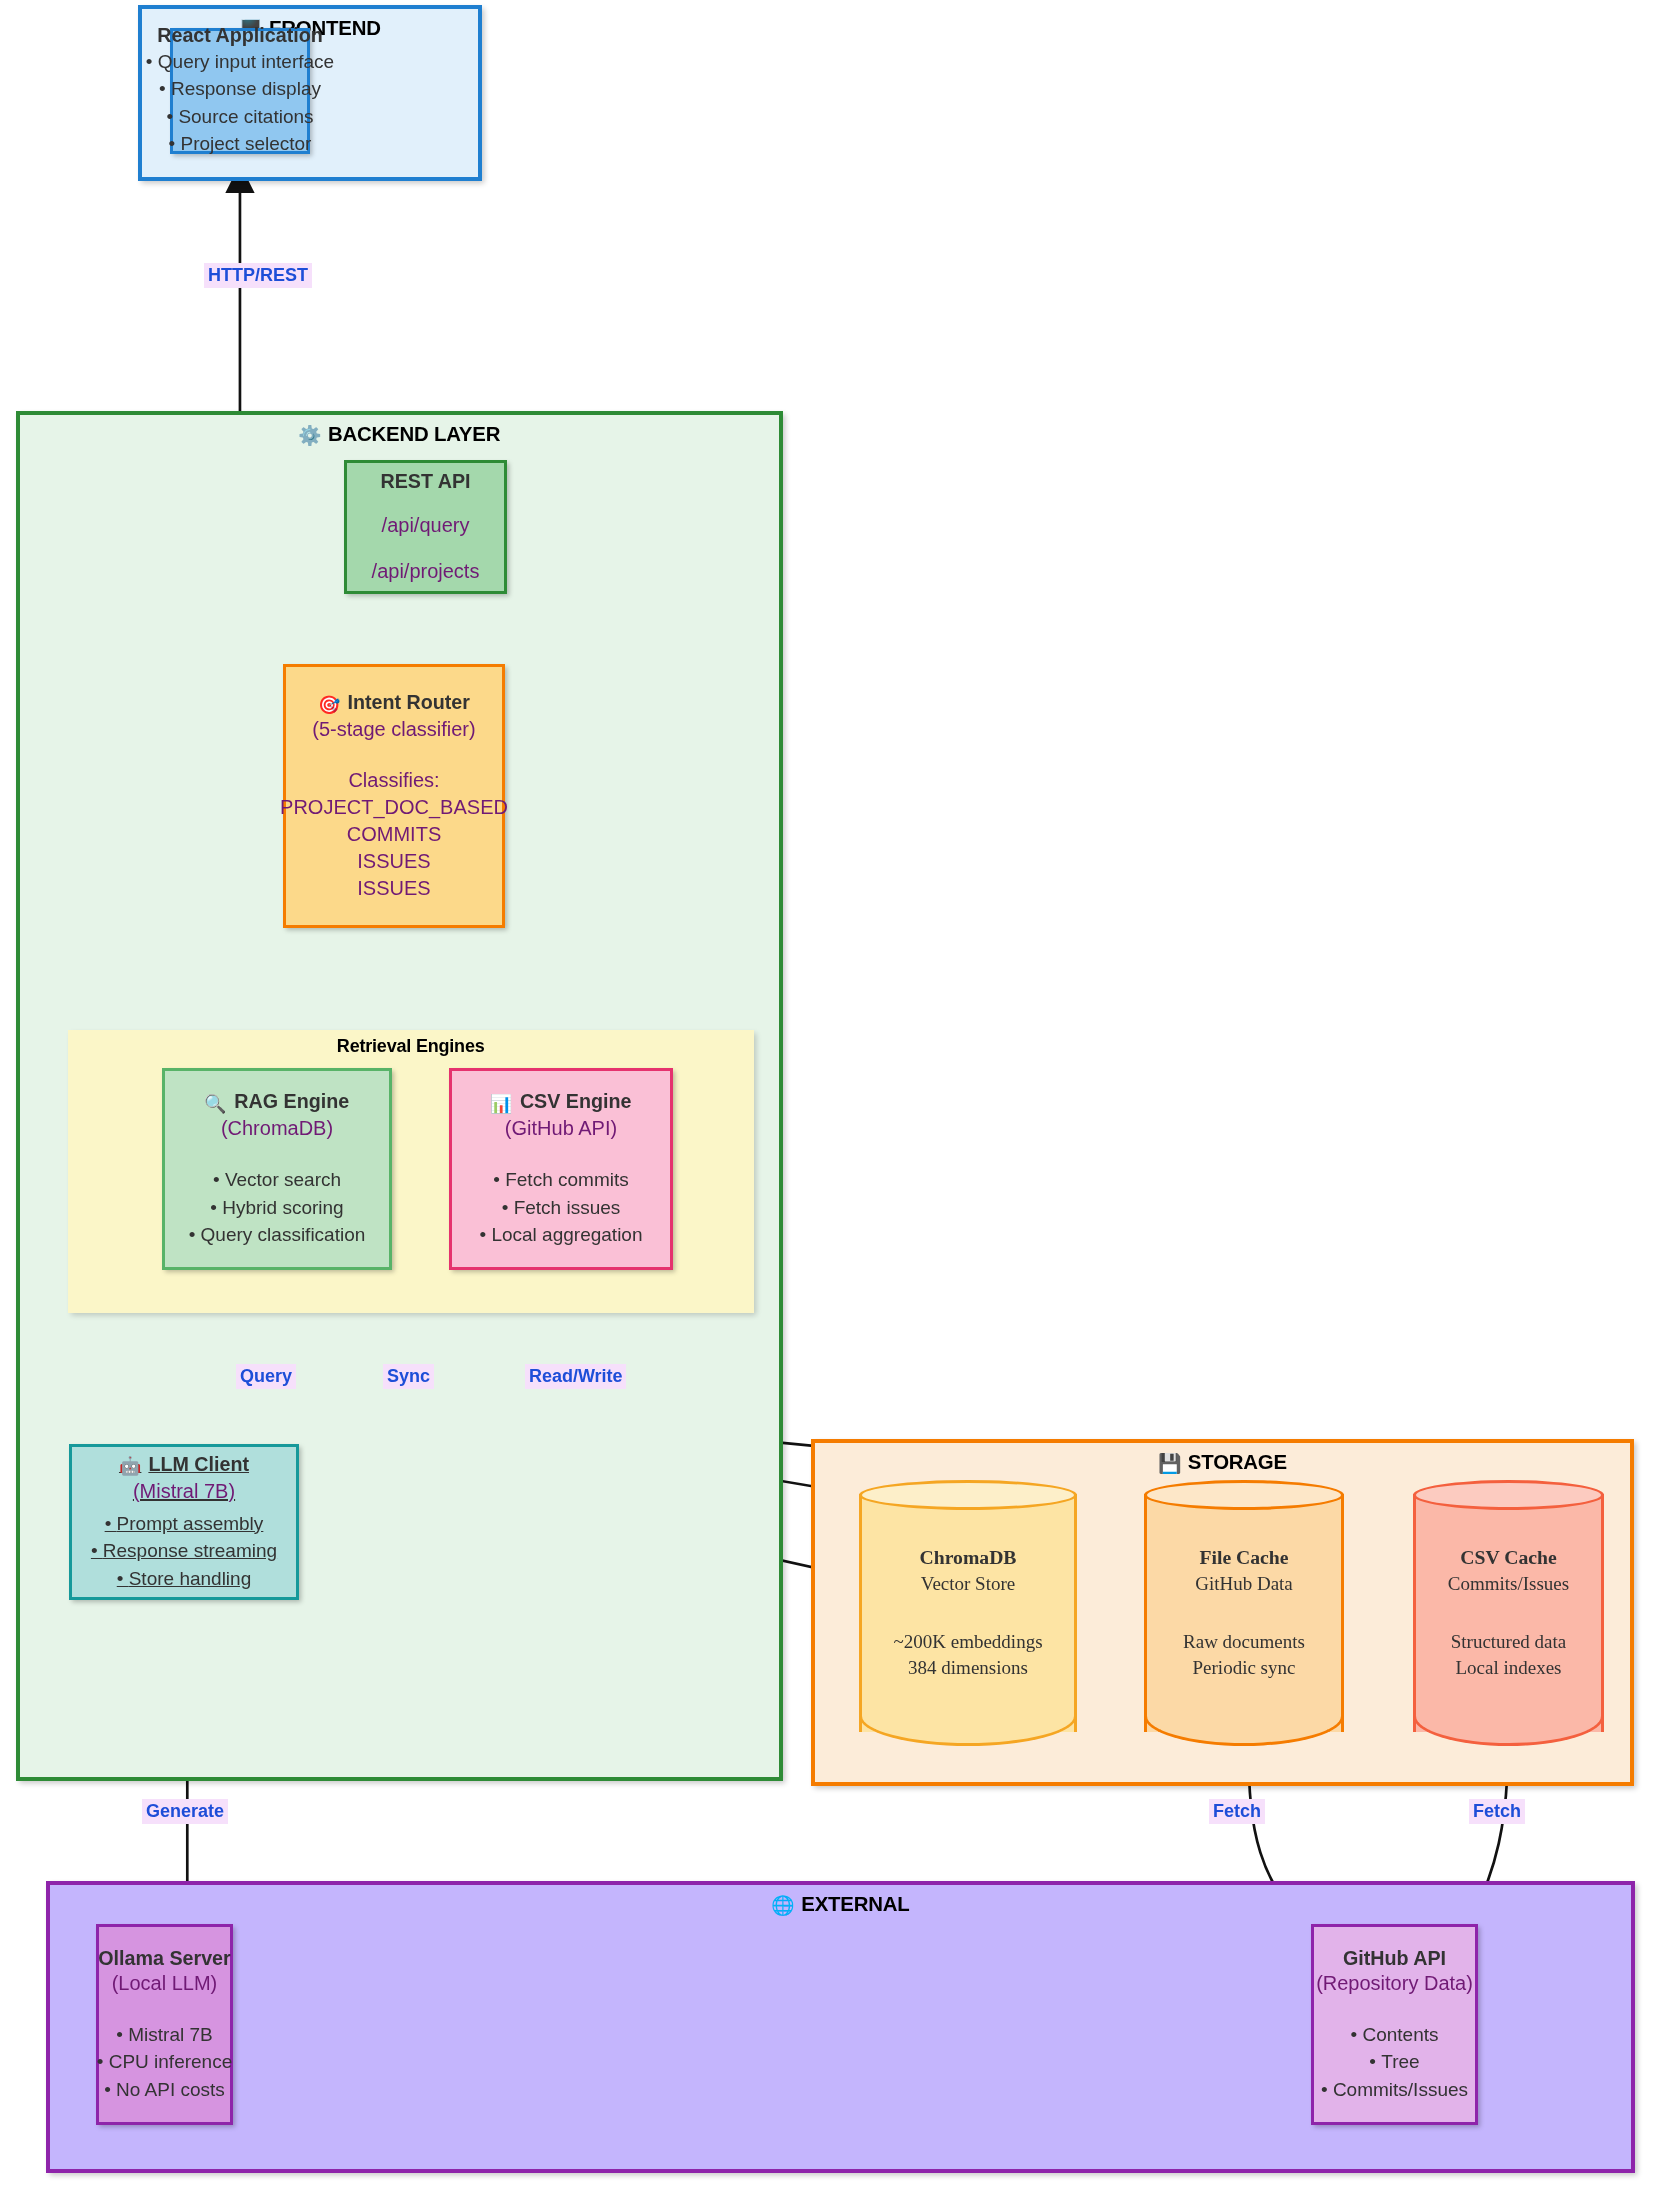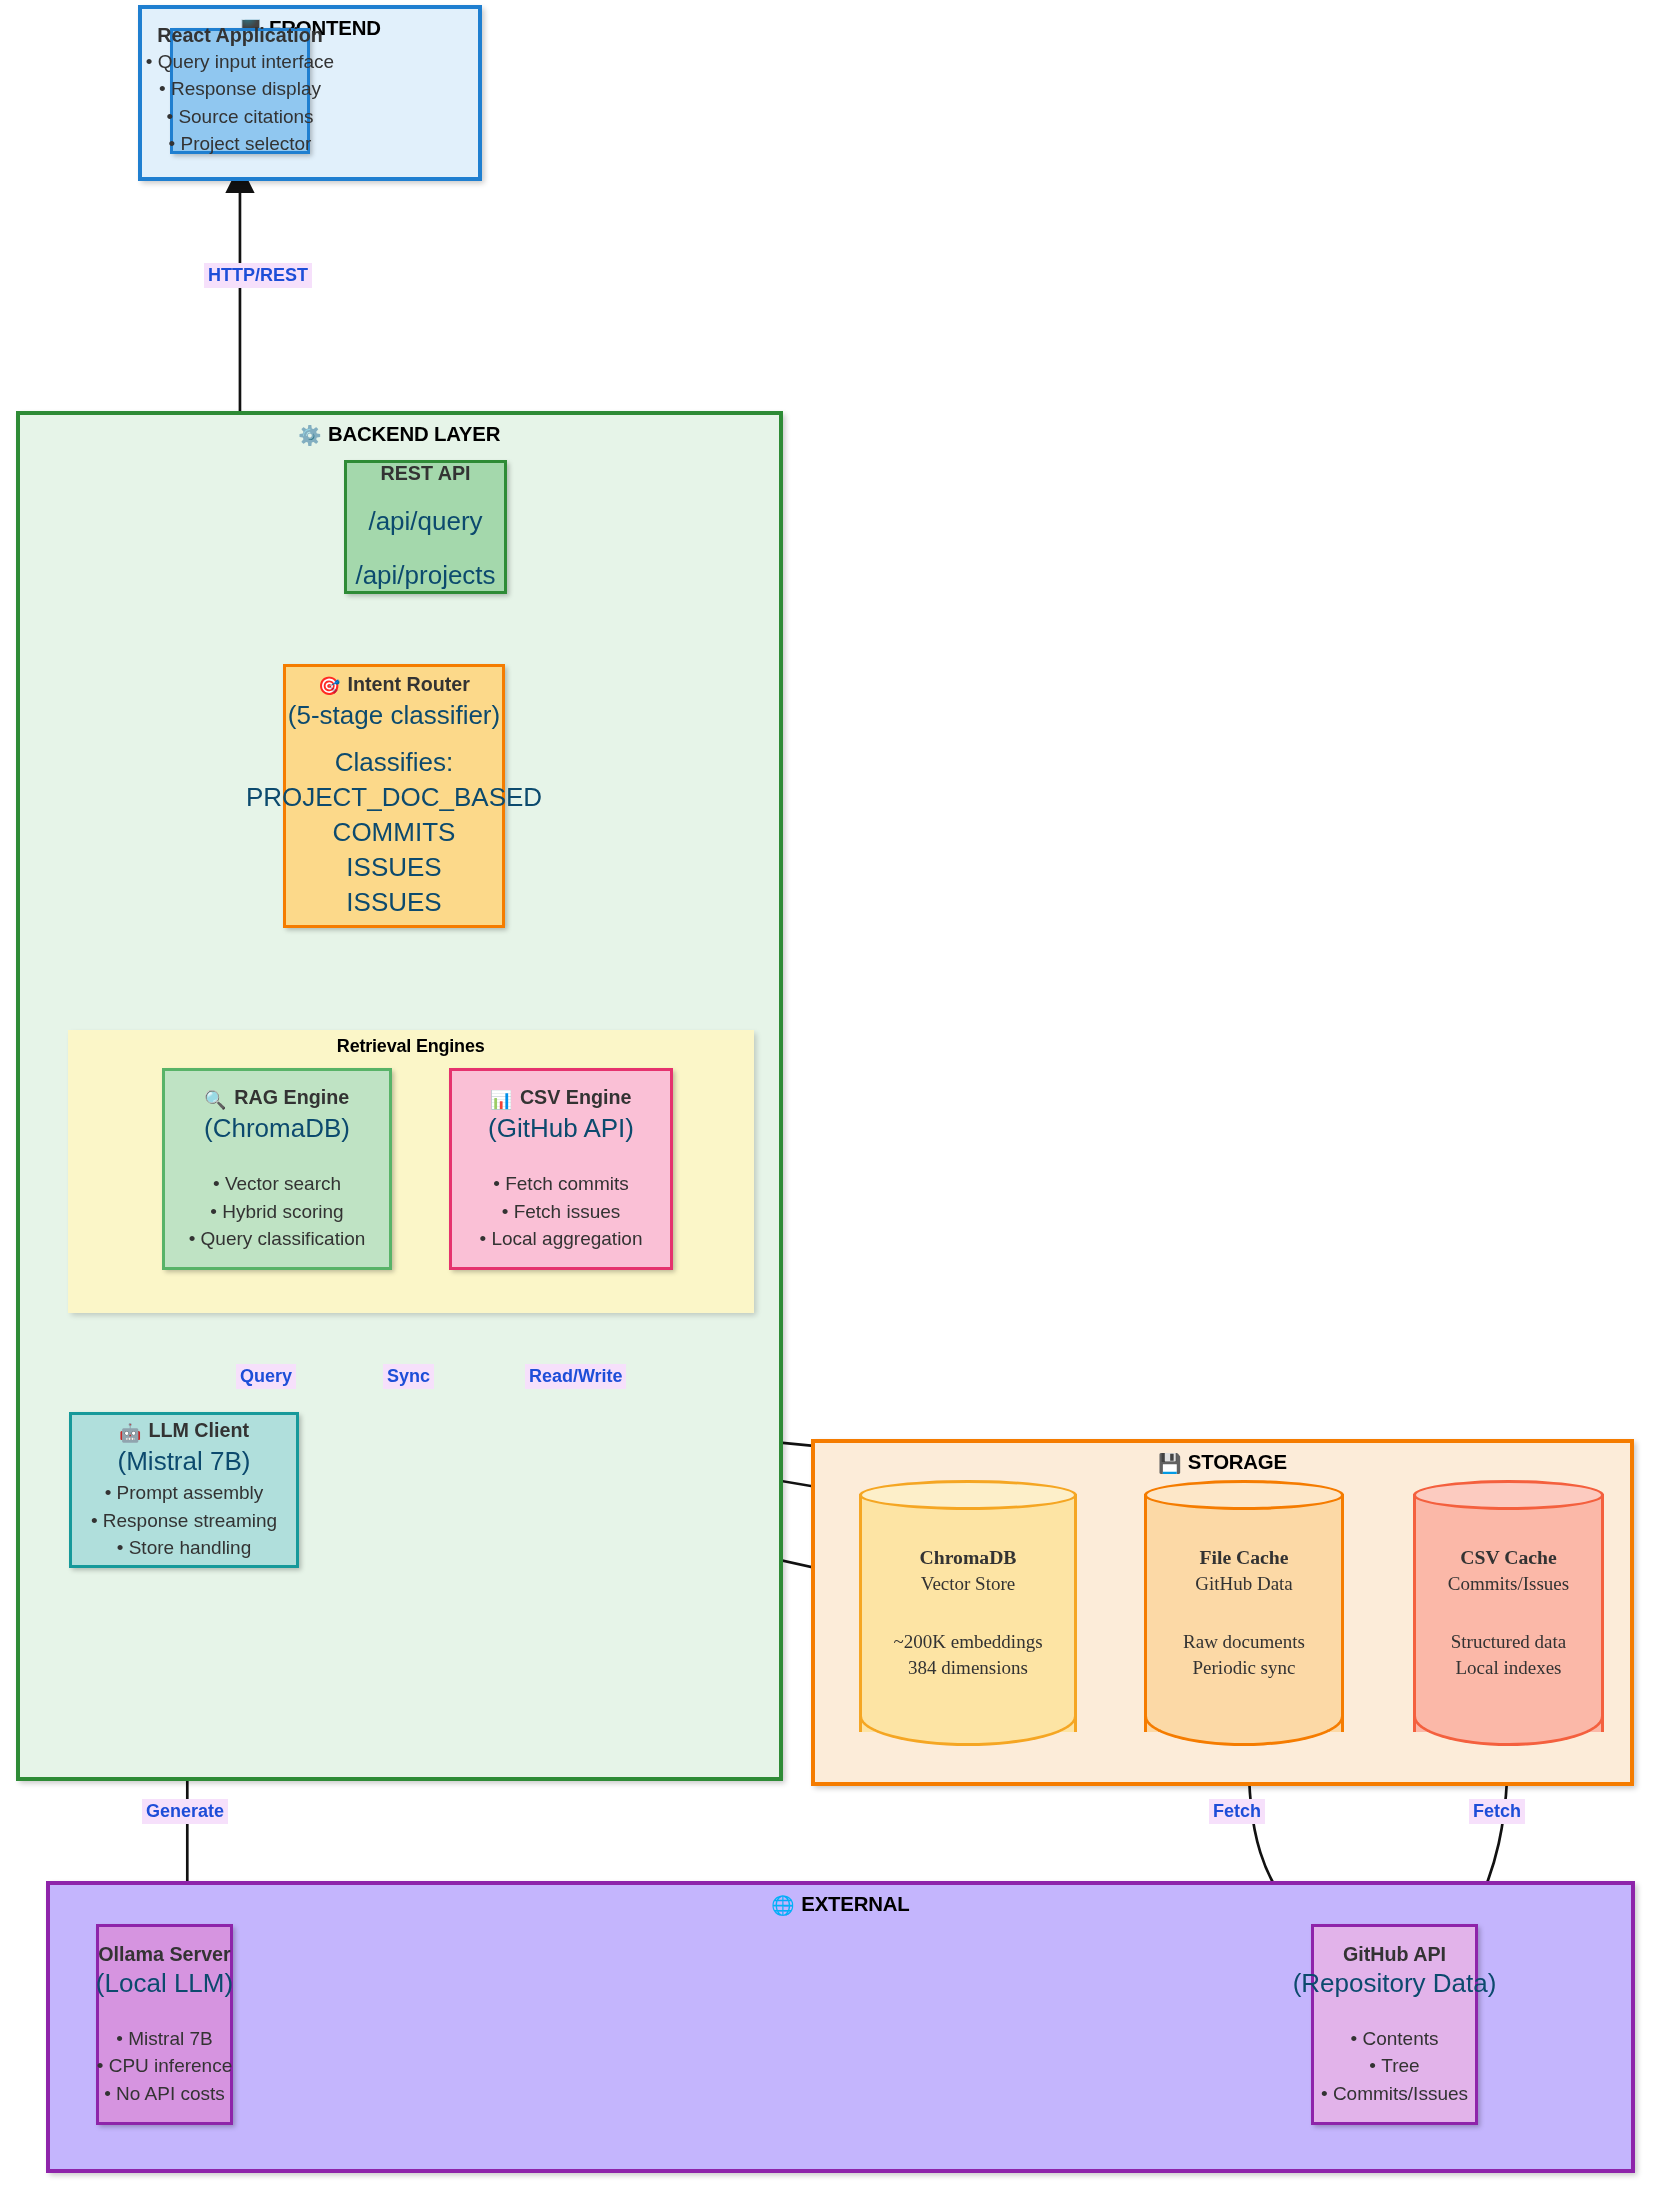--- a/index.html
+++ b/index.html
@@ -50,39 +50,39 @@
     box-shadow:3.1px 3.1px 4.7px rgba(0,0,0,0.25);
     display:flex; flex-direction:column; align-items:center; justify-content:center;
     text-align:center;
     padding:4.7px 6.3px;
   }
   .node .ttl {
     font-weight:bold; font-size:19.7px; color:#333333; line-height:1.25;
     white-space:nowrap;
   }
   .node .ttl .emo { font-size:18px; margin-right:7px; vertical-align:-1.6px; }
-  .node .sub { font-size:26px; color:#0c4a6e; line-height:1.35; white-space:nowrap; }
+  .node .sub { font-size:20px; color:#701a75; line-height:1.35; white-space:nowrap; }
   .node .gap { height:23.6px; }
   .node ul { list-style:none; margin:0; padding:0; }
   .node li { font-size:19px; color:#333333; line-height:1.45; white-space:nowrap; }
   .node li::before { content:"\2022\00a0"; }
 
   
   #react-app   { left:170px; top:27.5px;  width:140px; height:126px;
                  background:#90c7f0; border-color:#1f7fd0; }
   #rest-api    { left:344px; top:460px; width:163px; height:134px;
                  background:#a4d8ac; border-color:#2e8b36;gap:19px; }
   #intent-router { left:283px; top:664px; width:222px; height:264px;
                  background:#fcd98a; border-color:#f57c00; }
   #rag-engine  { left:129px; top:1068px; width:230px; height:202px;
                  background:#bfe3c4; border-color:#58b368;margin-left:33px; }
   #csv-engine  { left:449px; top:1068px; width:224px; height:202px;
                  background:#fac0d6; border-color:#e5326e; }
-  #llm-client  { left:69px;  top:1412px; width:230px; height:156px;
-                 background:#b0dfdc; border-color:#16999a; }
+  #llm-client  { left:69px;  top:1444px; width:230px; height:156px;
+                 background:#b0dfdc; border-color:#16999a;text-decoration:underline; }
   #ollama      { left:96px; top:1924px; width:137px; height:201px;
                  background:#d694e0; border-color:#8e24aa; }
   #github-api  { left:1311px; top:1924px; width:167px; height:201px;
                  background:#e2b3ea; border-color:#8e24aa; }
 
   
   .cyl { position:absolute;font-family:Liberation Serif, serif; }
   .cyl .body {
     position:absolute; left:0; right:0; top:14px; bottom:14px;
     border-left-style:solid; border-right-style:solid; border-width:3.1px;

